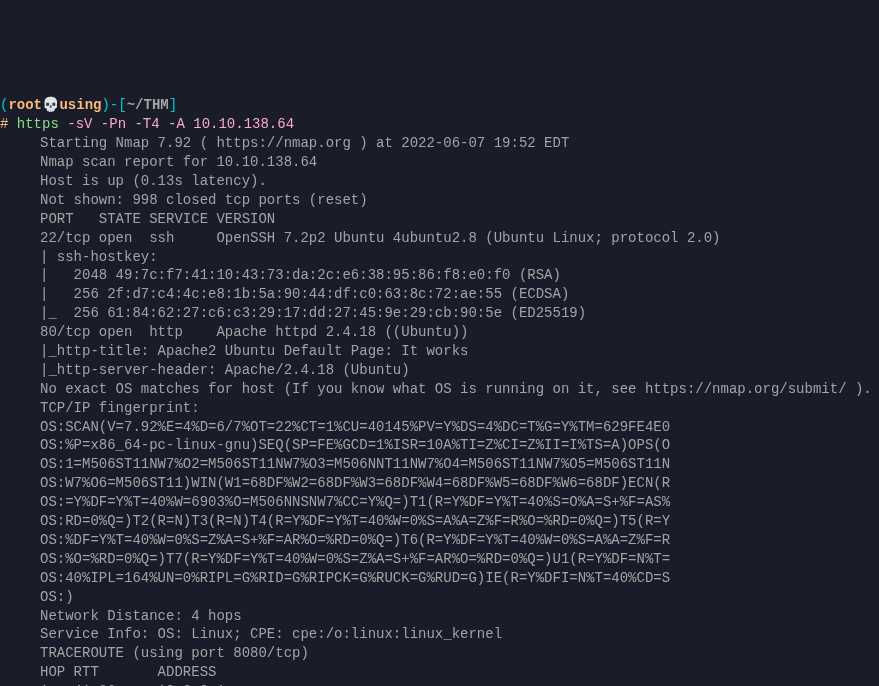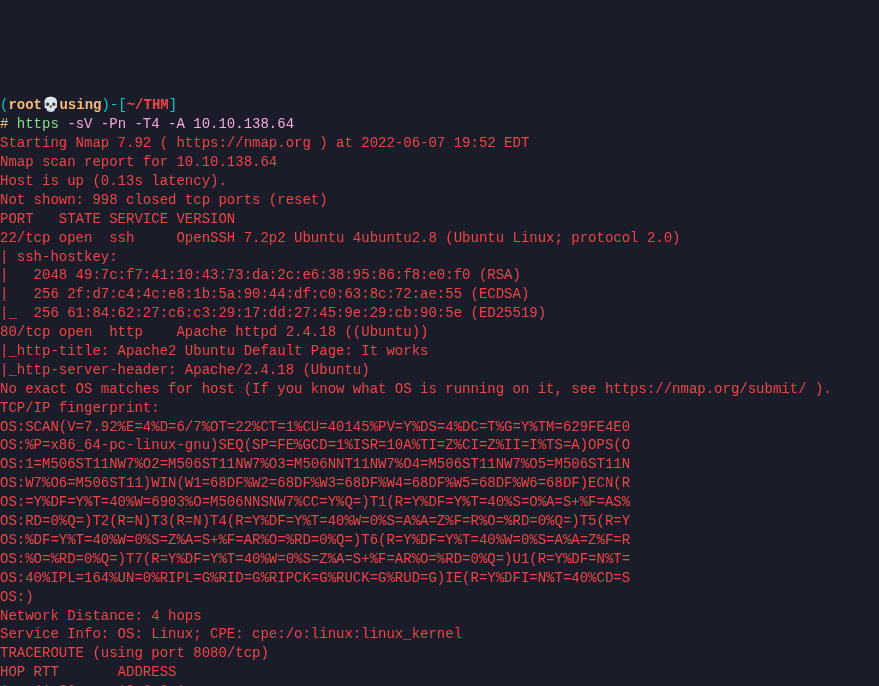--- a/index.html
+++ b/index.html
@@ -16,27 +16,28 @@
       padding: 2px 0;
       width: 879px;
       height: 686px;
       overflow: hidden;
       white-space: pre;
     }
     .red { color: #fdba74; }
     .cyan { color: #00cccc; }
     .blue { color: #f9a8d4; }
     .green { color: #88dd88; }
-    .white { color: #ef4444; }
+    .white { color: #a3a3a3; }
     .bold { font-weight: bold; }
     .prompt-line {
       display: inline;
     }
     .output-line {
       display: block;
+      padding-left: 40px;
     }
   </style>
 </head>
 <body>
 
 
 
 <div>
 <span class="prompt-line"><span class="cyan">(</span><span class="red bold">root</span><span class="red">💀</span><span class="red bold">using</span><span class="cyan">)-</span><span class="cyan">[</span><span class="white bold">~/THM</span><span class="cyan">]</span></span>
 <span class="prompt-line"><span class="red"># </span><span class="green">https</span><span class="blue"> -sV -Pn -T4 -A 10.10.138.64</span></span>

